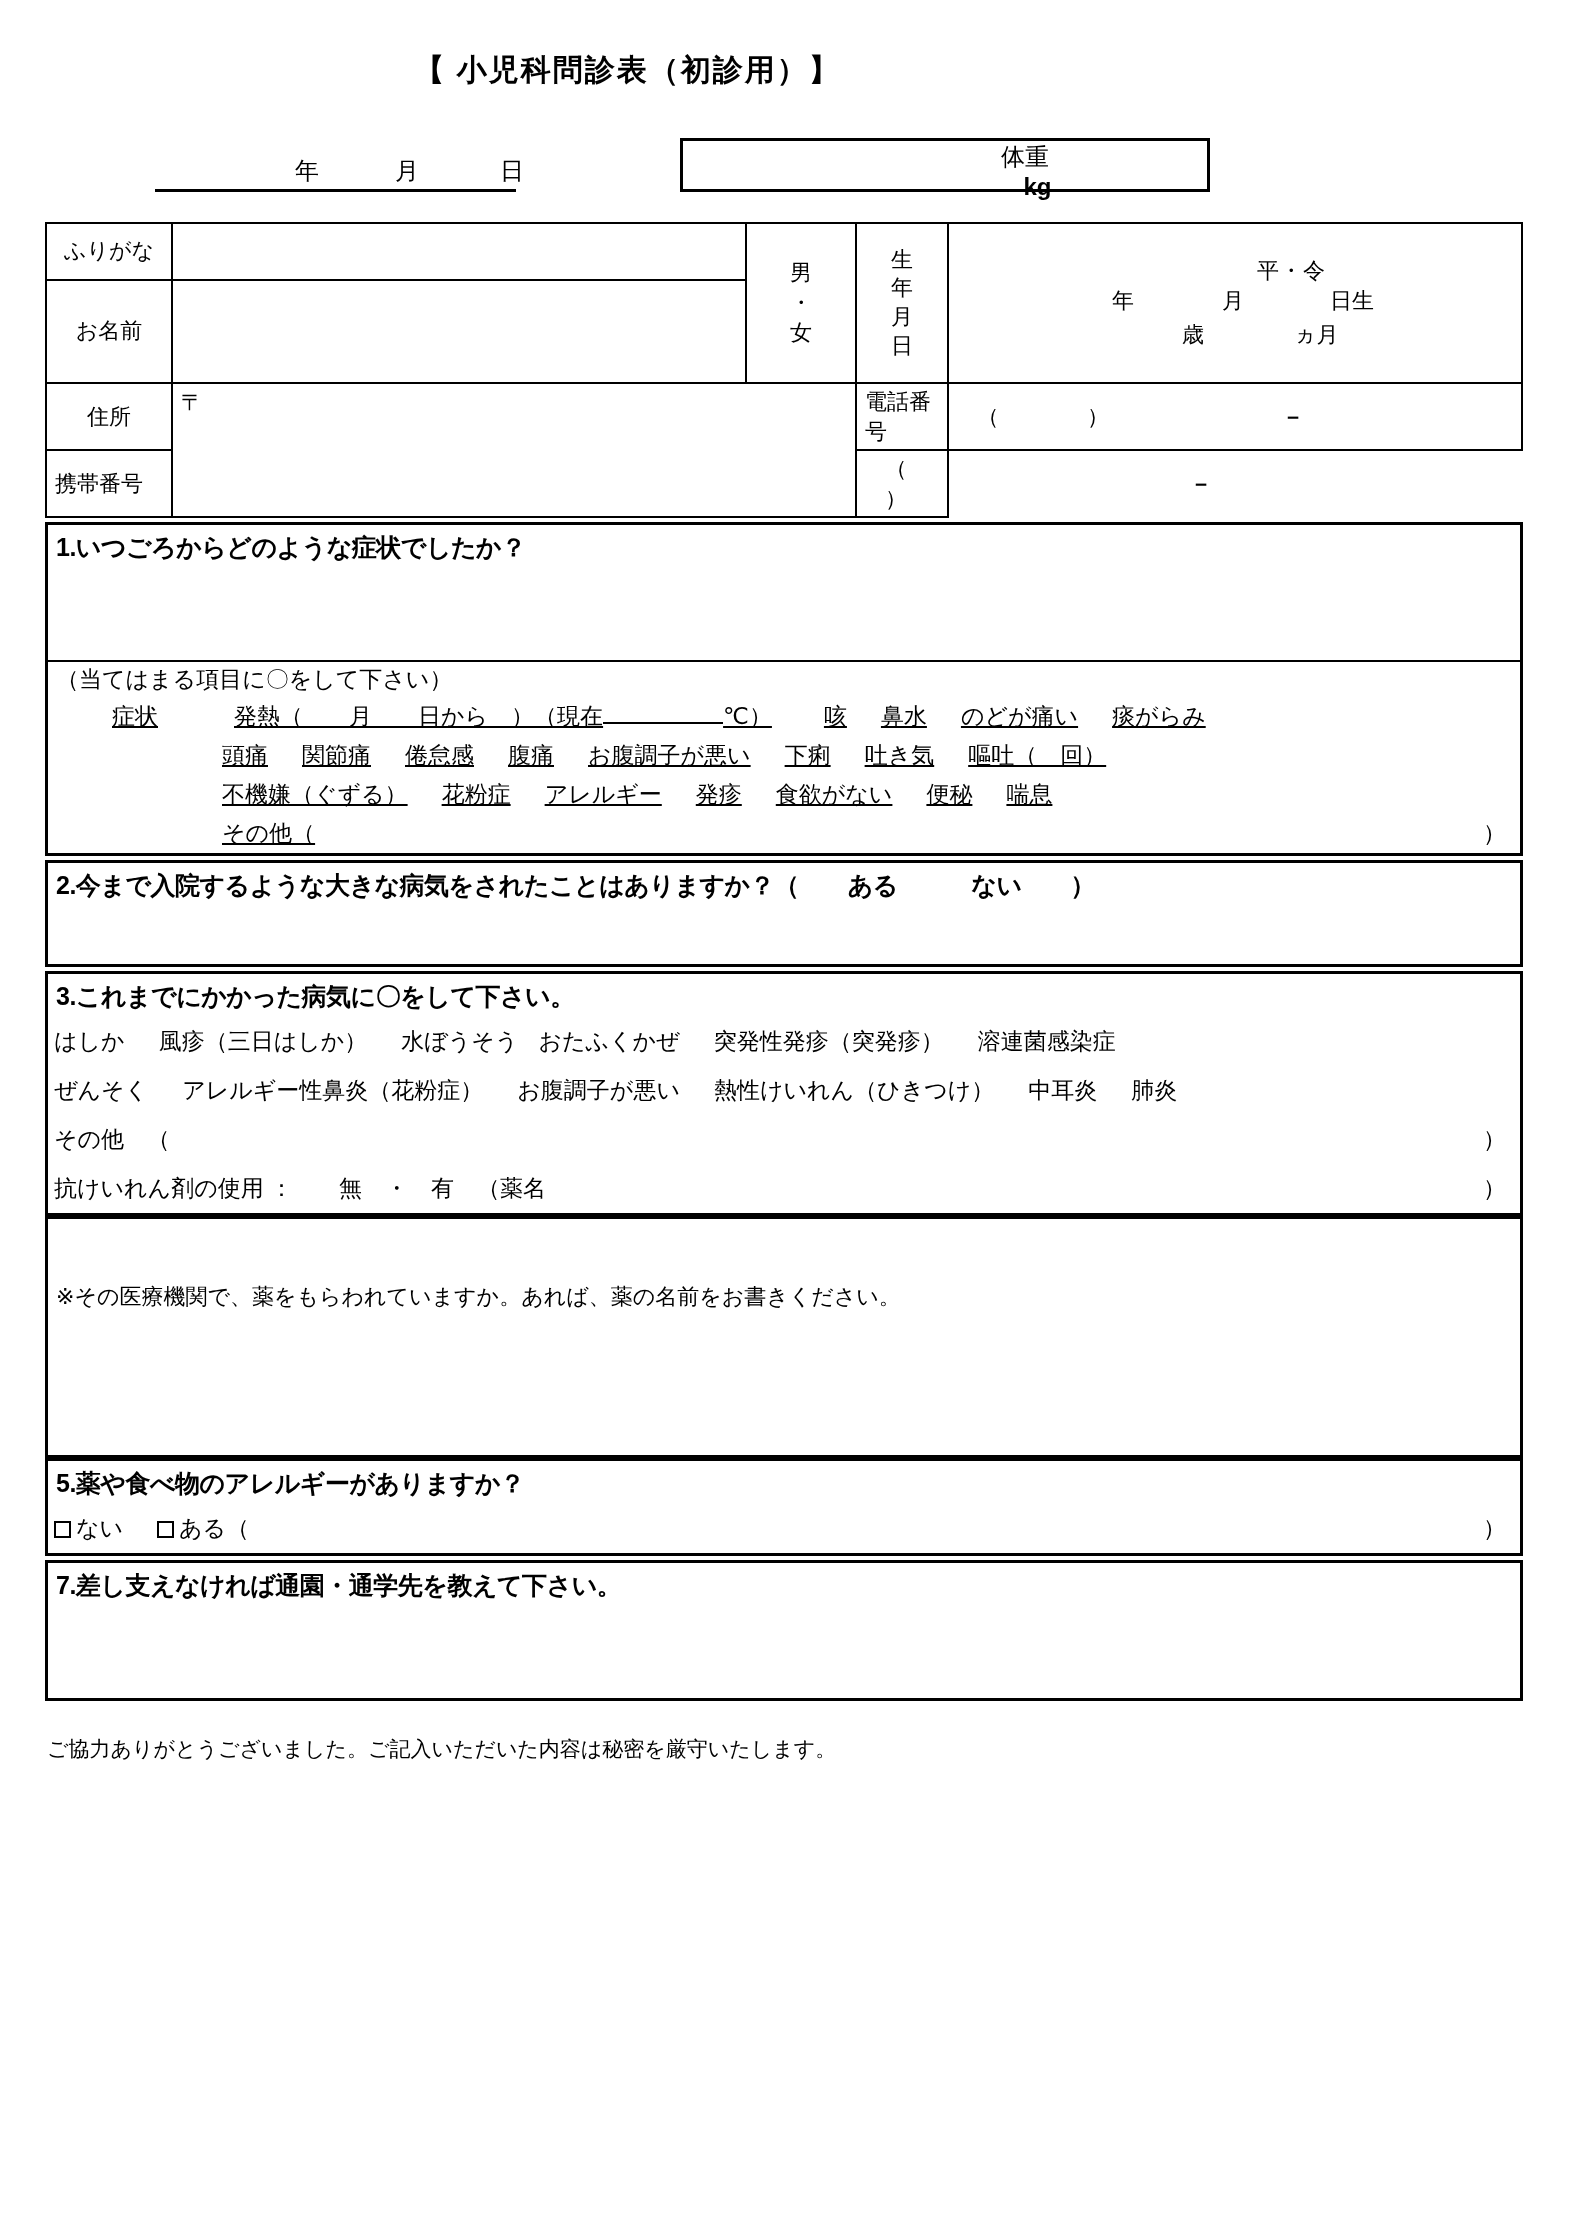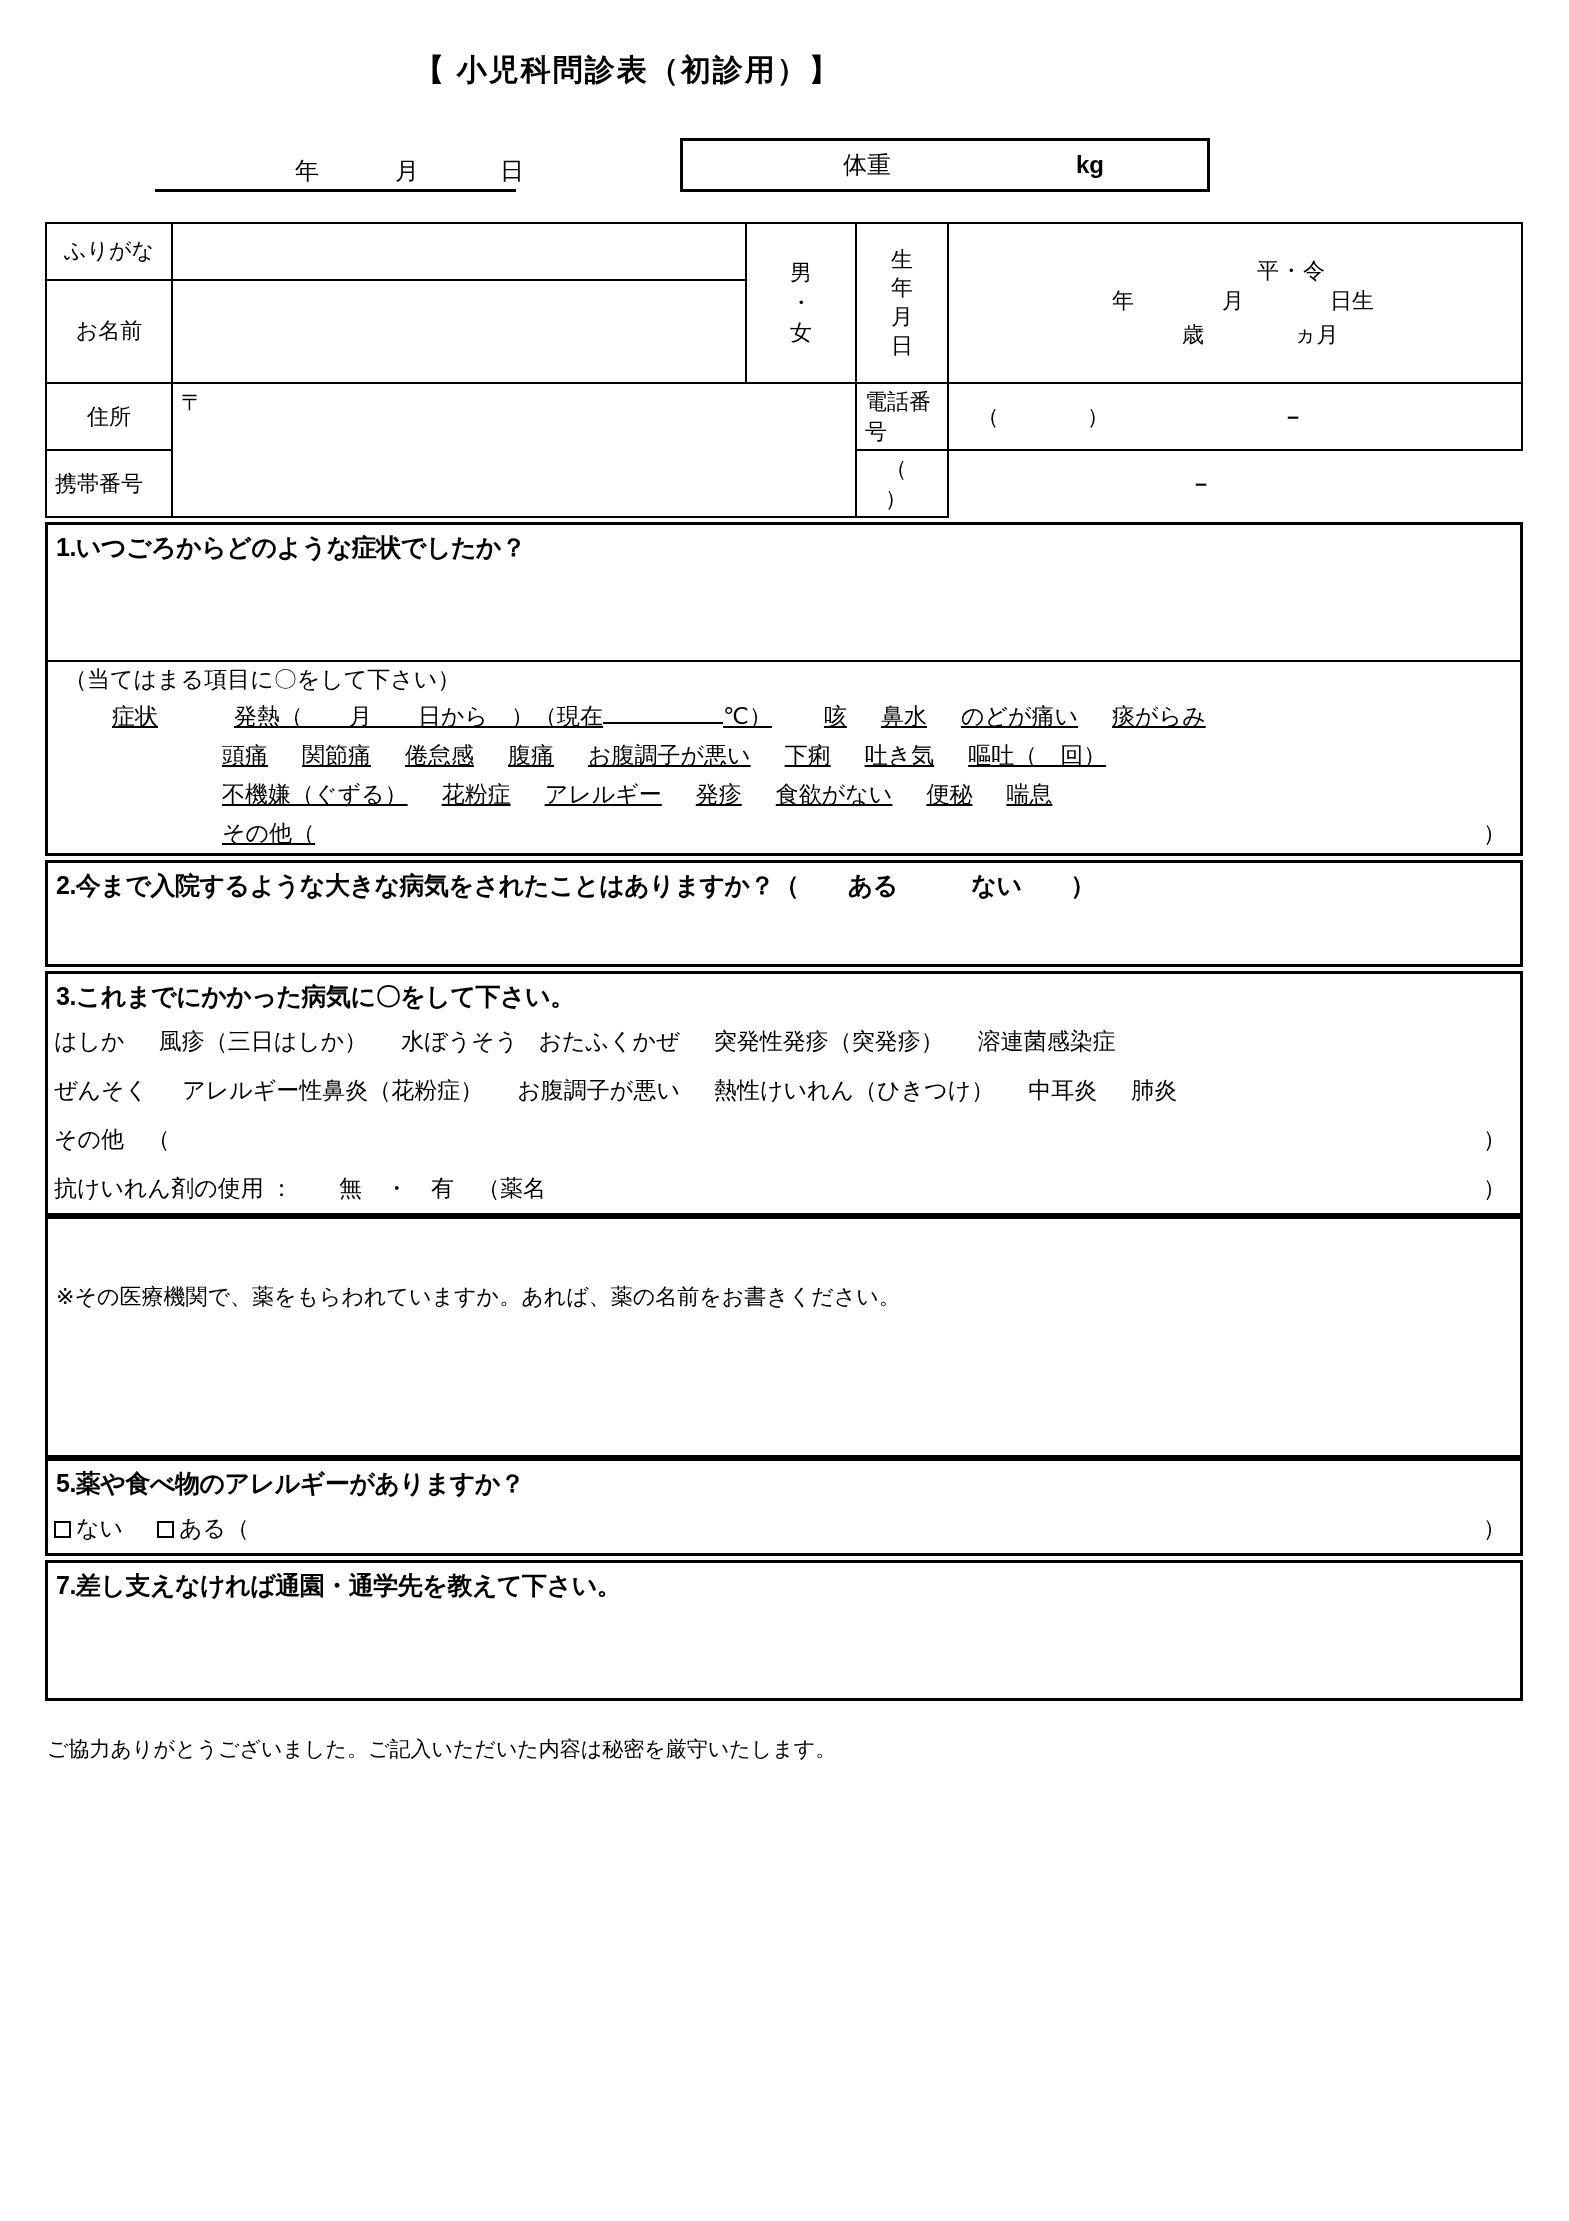--- a/index.html
+++ b/index.html
@@ -60,20 +60,21 @@
 
   .weight-box {
     margin-left: 164px;
     width: 616px;
     height: 54px;
     border: 3px solid #000;
     box-sizing: border-box;
     display: flex;
     align-items: center;
     font-size: 24px;
+    flex-direction: column;
   }
   .weight-box .w-label { margin-left: 160px; }
   .weight-box .w-unit { margin-left: 185px; font-weight: bold; }
 
   
   table.info {
     margin-top: 30px;
     border-collapse: collapse;
     width: 1478px;
     table-layout: fixed;
@@ -138,21 +139,21 @@
   }
   .qbox.tight { margin-top: 0; border-top: 3px solid #000; }
   .qhead {
     font-size: 25px;
     font-weight: bold;
     padding: 6px 8px 4px 8px;
     letter-spacing: -0.5px;
   }
   .qsub {
     font-size: 23px;
-    padding: 2px 8px 2px 16px;
+    padding: 2px 8px 2px 8px;
   }
   .divider { border-top: 2px solid #000; }
   .blank { }
   .sym-line {
     font-size: 23px;
     padding: 4px 8px 4px 20px;
     white-space: nowrap;
     text-decoration: underline;
   }
   .sym-line .ind { display: inline-block; width: 44px; }

